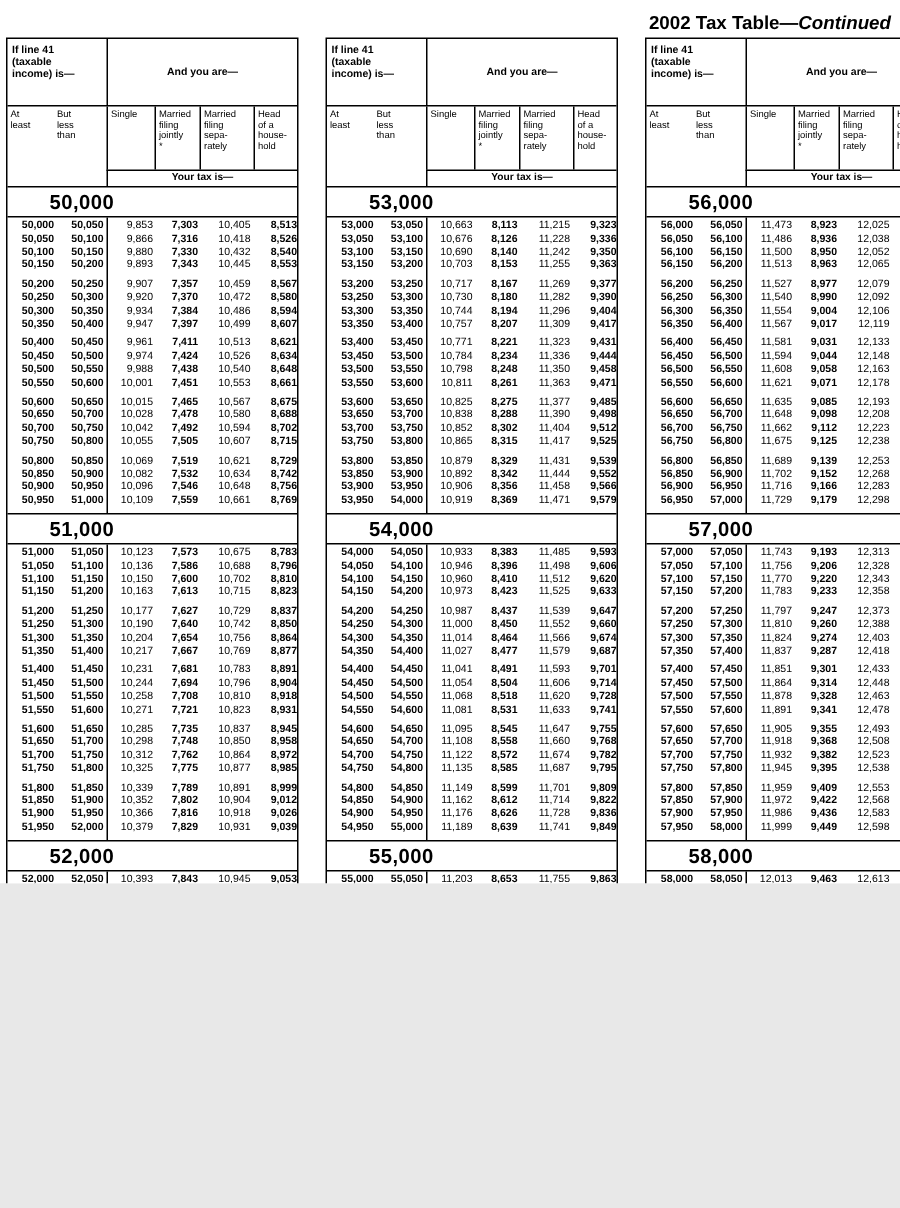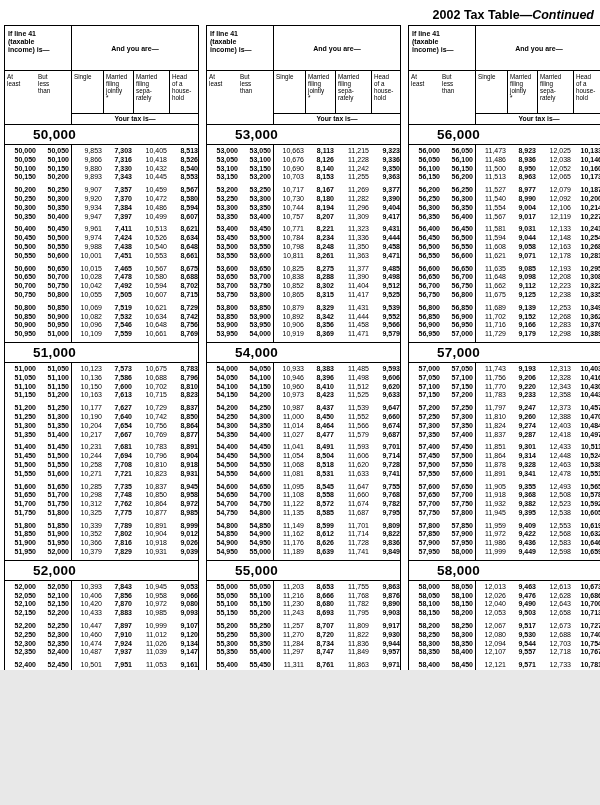--- a/index.html
+++ b/index.html
@@ -1,20 +1,20 @@
 <!DOCTYPE html>
 <html><head>
 <meta charset="utf-8">
 <style>
   html,body{margin:0;padding:0;background:#e8e8e8;}
-  .page{width:600px;height:670px;background:#ffffff;position:relative;
+  .page{width:600px;height:589px;background:#ffffff;position:relative;
         font-family:"Liberation Sans",sans-serif;color:#000;overflow:hidden;box-sizing:border-box;padding:4px 4px 0 4px;}
   .title-line{text-align:right;font-size:12.5px;font-weight:bold;padding:4px 2px 3px 0;}
   .title-line .cont{font-style:italic;}
-  .bands{display:flex;gap:7px;align-items:center;}
+  .bands{display:flex;gap:18px;align-items:center;}
   .band{flex:1;border:1px solid #000;border-bottom:1.5px solid #000;background:#fff;display:flex;flex-direction:column;}
   
   .bh{border-bottom:1px solid #000;}
   .bh-row1{display:flex;height:44px;border-bottom:1px solid #000;}
   .bh-left{width:66px;box-sizing:border-box;padding:4px 2px 0 3px;font-size:7px;font-weight:bold;
            white-space:pre-line;line-height:1.15;}
   .bh-right{flex:1;border-left:1px solid #000;display:flex;align-items:center;justify-content:center;
             font-size:7px;font-weight:bold;}
   .bh-row2{display:flex;height:42px;}
   .hcell{box-sizing:border-box;font-size:6.3px;line-height:1.12;padding:2px 1px 0 2px;white-space:pre-line;}

